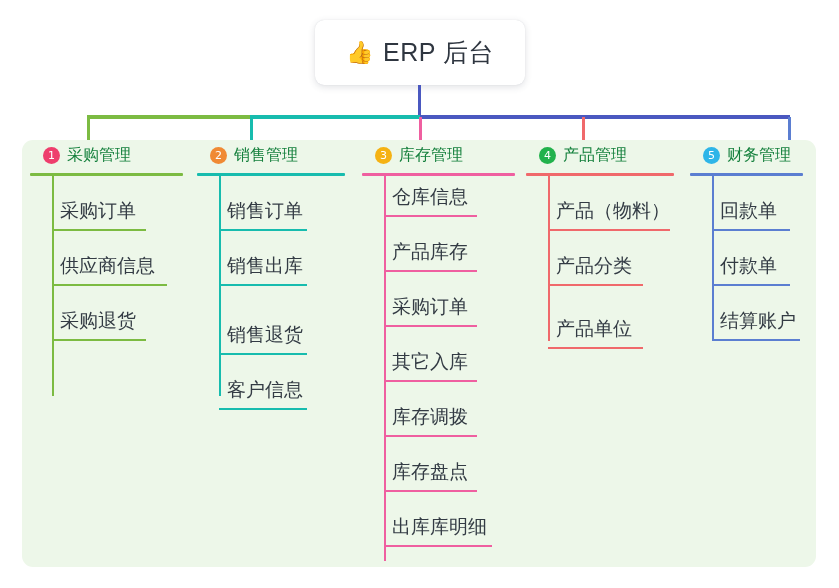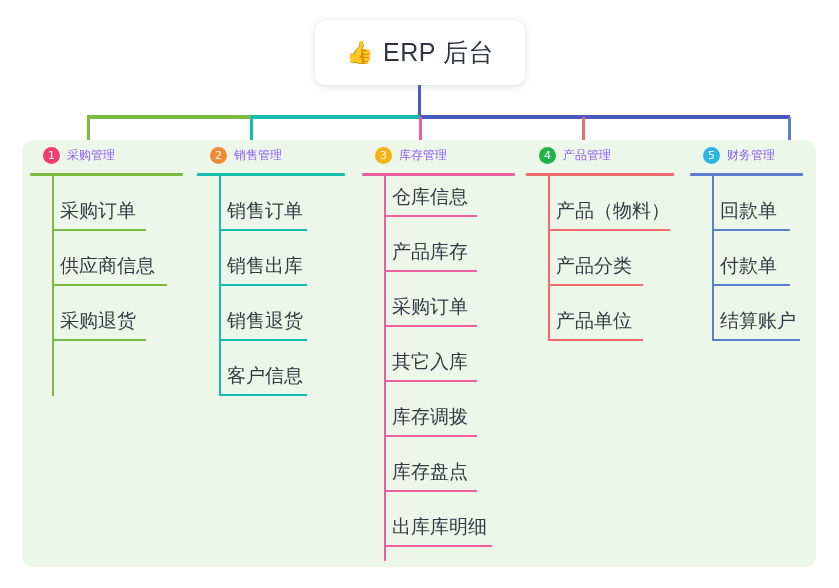--- a/index.html
+++ b/index.html
@@ -41,21 +41,21 @@
   }
 
   
   .col{position:absolute;top:0;}
   .col-head{display:flex;align-items:center;gap:7px;height:30px;padding-left:13px;box-sizing:border-box;}
   .badge{
     width:17px;height:17px;border-radius:50%;
     color:#fff;font-size:11px;line-height:17px;text-align:center;
     flex:0 0 auto;font-family:"DejaVu Sans",sans-serif;
   }
-  .col-title{font-size:12px;color:#8b5cf6;white-space:nowrap;text-align:right;}
+  .col-title{font-size:16px;color:#15803d;white-space:nowrap;text-align:right;}
   .head-bar{height:3px;border-radius:1px;margin-top:3px;}
   .items{position:relative;margin-top:0;}
   .stem{position:absolute;left:22px;top:0;width:2px;}
   .item{position:relative;box-sizing:border-box;}
   .item-label{
     position:absolute;left:30px;bottom:7px;
     font-size:19px;color:#333b44;white-space:nowrap;
   }
   .item-rule{position:absolute;left:22px;bottom:0;height:2px;}
 </style>
@@ -117,21 +117,21 @@
           <div class="items">
             <div class="stem" style="background: rgb(23, 188, 174); height: 220px;"></div>
             <div class="item" style="height: 55px;">
               <span class="item-label">销售订单</span>
               <div class="item-rule" style="background: rgb(23, 188, 174); width: 88px;"></div>
             </div>
             <div class="item" style="height: 55px; text-align: center;">
               <span class="item-label">销售出库</span>
               <div class="item-rule" style="background: rgb(23, 188, 174); width: 88px;"></div>
             </div>
-            <div class="item" style="height: 55px;">
+            <div class="item" style="height: 69px;">
               <span class="item-label">销售退货</span>
               <div class="item-rule" style="background: rgb(23, 188, 174); width: 88px;"></div>
             </div>
             <div class="item" style="height: 55px;">
               <span class="item-label">客户信息</span>
               <div class="item-rule" style="background: rgb(23, 188, 174); width: 88px;"></div>
             </div>
           </div>
         </div>
         <div class="col" style="left: 340px; width: 165px;">
@@ -181,21 +181,21 @@
           <div class="items">
             <div class="stem" style="background: rgb(240, 105, 107); height: 165px;"></div>
             <div class="item" style="height: 55px;">
               <span class="item-label">产品（物料）</span>
               <div class="item-rule" style="background: rgb(240, 105, 107); width: 122px;"></div>
             </div>
             <div class="item" style="height: 55px;">
               <span class="item-label">产品分类</span>
               <div class="item-rule" style="background: rgb(240, 105, 107); width: 95px;"></div>
             </div>
-            <div class="item" style="height: 55px;">
+            <div class="item" style="height: 63px;">
               <span class="item-label">产品单位</span>
               <div class="item-rule" style="background: rgb(240, 105, 107); width: 95px;"></div>
             </div>
           </div>
         </div>
         <div class="col" style="left: 668px; width: 125px;">
           <div class="col-head">
             <span class="badge" style="background: rgb(46, 181, 232);">5</span>
             <span class="col-title">财务管理</span>
           </div>

